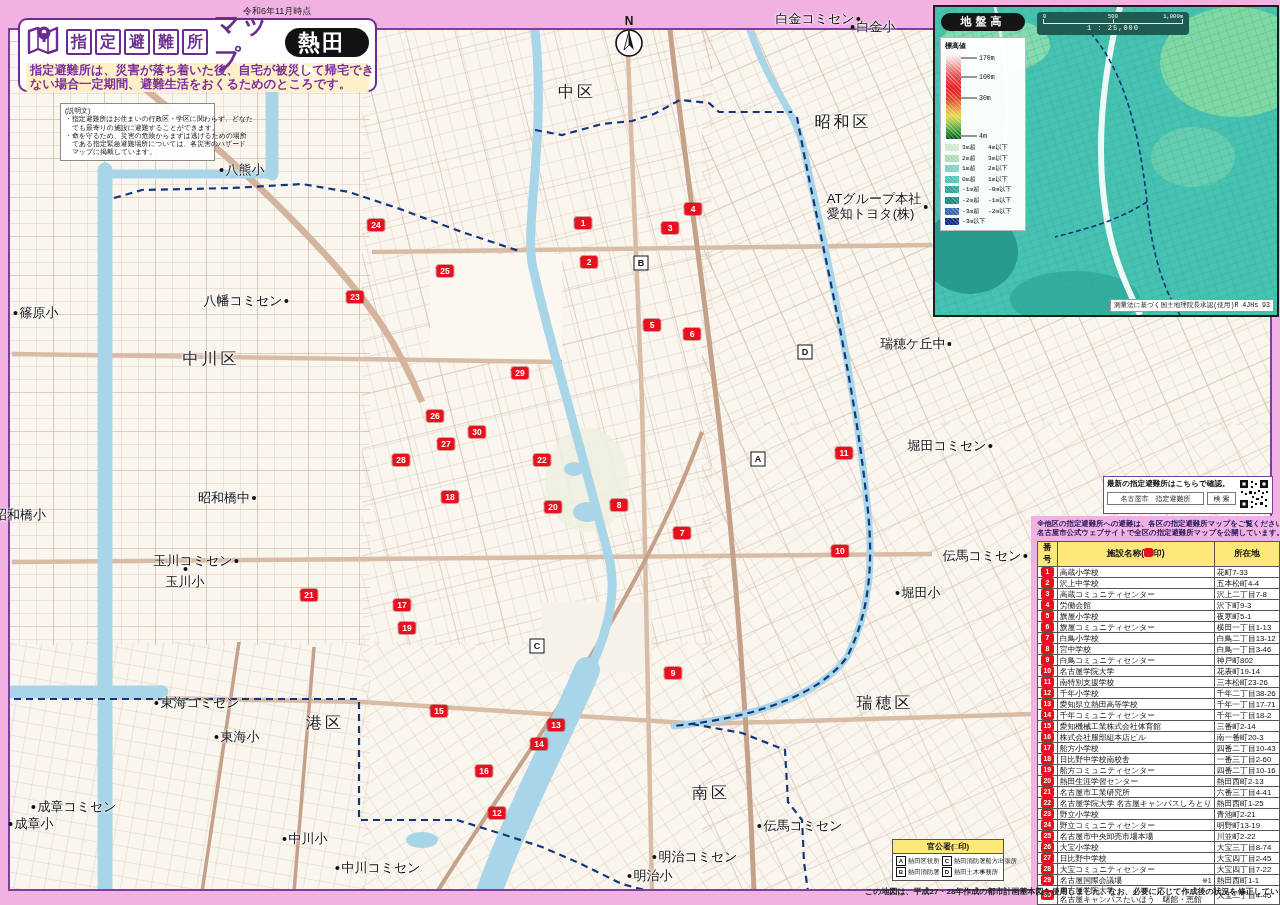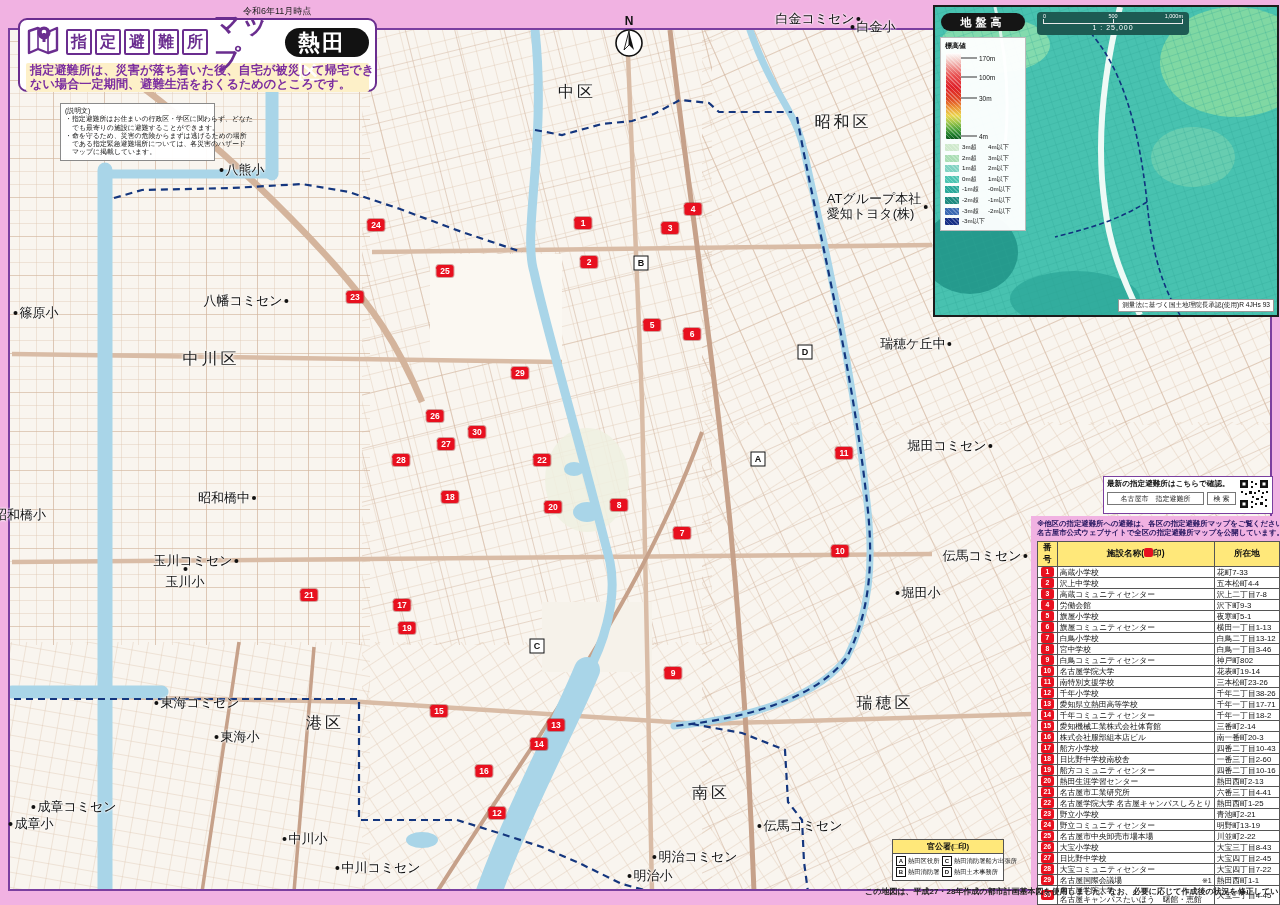--- a/index.html
+++ b/index.html
@@ -54,21 +54,21 @@
   .scale-ticks .t2{position:absolute;right:0;}
   .scale-bar{position:relative;height:4px;border-bottom:1.6px solid #e9e9e9;}
   .scale-bar i{position:absolute;bottom:0;width:1.4px;height:4px;background:#e9e9e9;}
   .scale-bar .sub{position:absolute;left:0;bottom:0;width:50%;height:3px;
     background:repeating-linear-gradient(90deg,#d9d9d9 0 1px,transparent 1px 5px);}
   .scale-ratio{text-align:center;font-size:9.5px;letter-spacing:1px;margin-top:1px;}
   .north{position:absolute;left:612px;top:14px;z-index:6;}
 
   
   .inset{position:absolute;left:933px;top:5px;width:346px;height:312px;z-index:7;box-sizing:border-box;
-    border:2px solid #1c1c1c;background:#48c2b0;overflow:hidden;}
+    border:2px solid #1c1c1c;background:#48c2b0;overflow:hidden;font-family:Liberation Mono, monospace;}
   .inset-title{position:absolute;left:6px;top:6px;width:84px;height:18px;background:#151515;color:#fff;
     border-radius:9px;font-size:11px;font-weight:bold;text-align:center;line-height:18px;letter-spacing:4px;z-index:3;}
   .inset-scale{position:absolute;left:102px;top:5px;width:152px;height:23px;background:#1d5b53;border-radius:4px;
     color:#fff;box-sizing:border-box;padding:1px 6px;z-index:3;}
   .inset-scale .scale-ticks{height:7px;font-size:5.5px;}
   .inset-scale .scale-bar{height:3px;border-bottom:1.2px solid #e9e9e9;}
   .inset-scale .scale-ratio{font-size:7px;margin-top:0;}
   .inset-legend{position:absolute;left:5px;top:30px;width:86px;background:rgba(255,255,255,.96);z-index:3;
     box-sizing:border-box;padding:3px 3px 4px 4px;border:1px solid #bbb;}
   .legend-title{font-size:7px;font-weight:bold;color:#111;margin-bottom:2px;}
@@ -664,21 +664,21 @@
             <td class="c-addr">明野町13-19</td>
           </tr>
           <tr>
             <td class="c-no"><span class="chip">25</span></td>
             <td class="c-name">名古屋市中央卸売市場本場</td>
             <td class="c-addr">川並町2-22</td>
           </tr>
           <tr>
             <td class="c-no"><span class="chip">26</span></td>
             <td class="c-name">大宝小学校</td>
-            <td class="c-addr">大宝三丁目8-43</td>
+            <td class="c-addr">大宝三丁目8-74</td>
           </tr>
           <tr>
             <td class="c-no"><span class="chip">27</span></td>
             <td class="c-name">日比野中学校</td>
             <td class="c-addr">大宝四丁目2-45</td>
           </tr>
           <tr>
             <td class="c-no"><span class="chip">28</span></td>
             <td class="c-name">大宝コミュニティセンター</td>
             <td class="c-addr">大宝四丁目7-22</td>

